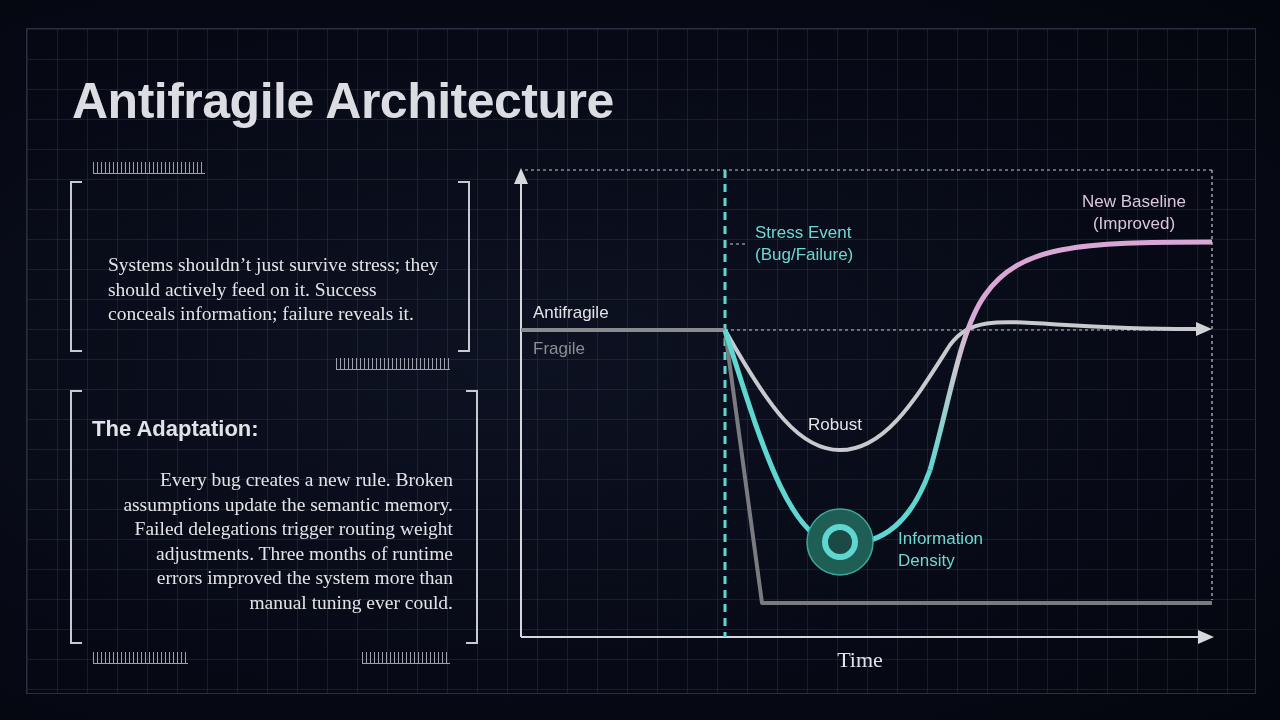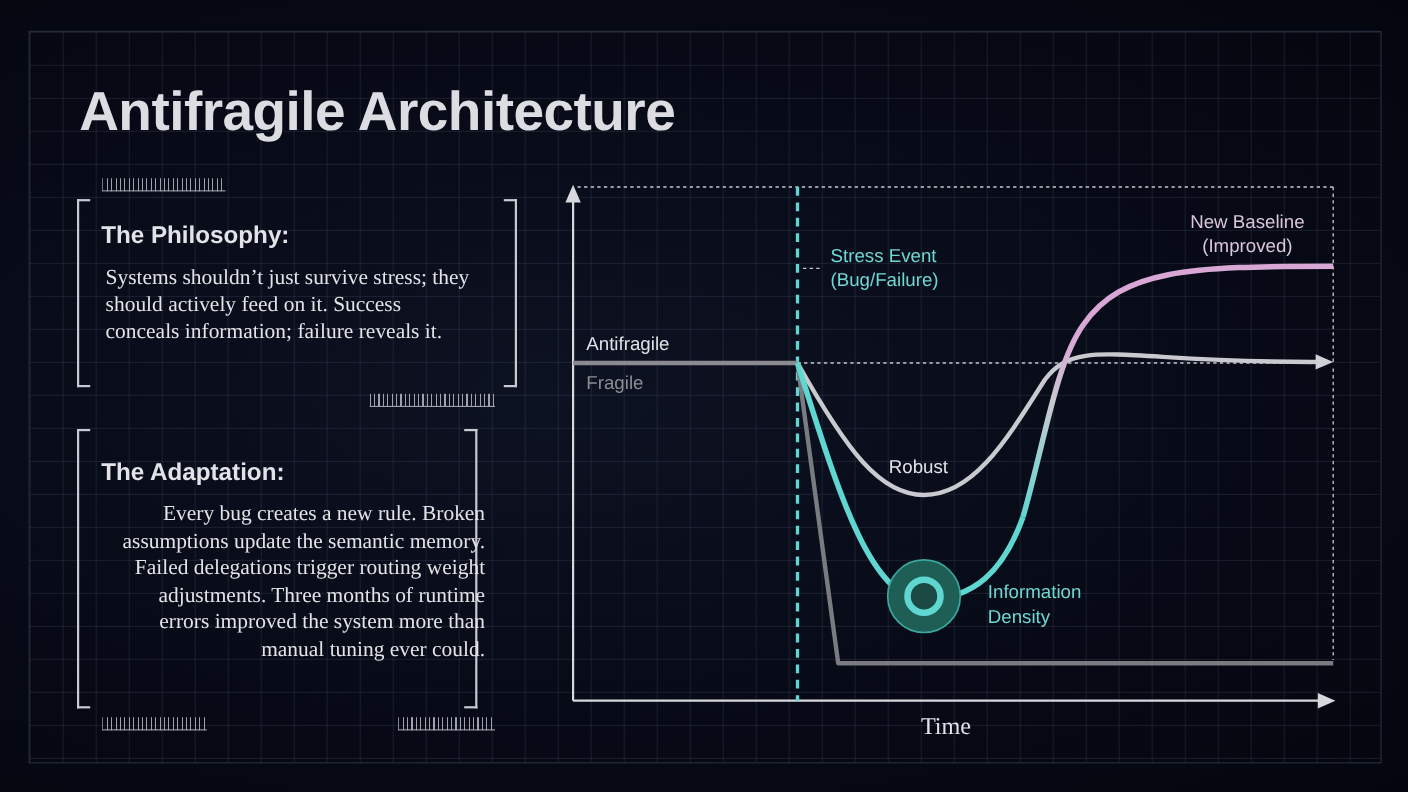--- a/index.html
+++ b/index.html
@@ -28,21 +28,21 @@
     border-top:2px solid #c8cad2; border-bottom:2px solid #c8cad2;
   }
   .bracket-l { left:0; border-left:2px solid #c8cad2; }
   .bracket-r { right:0; border-right:2px solid #c8cad2; }
   .card h2 {
     margin:0; position:absolute; left:22px;
     font-family:"Liberation Sans", sans-serif; font-weight:bold;
     font-size:22px; color:#e2e3e8;
   }
   .card p {
-    margin:4px; position:absolute; left:22px;
+    margin:16px; position:absolute; left:22px;
     font-family:"Liberation Serif", serif; font-size:19.5px; line-height:24.5px; color:#e4e4e8;
   }
   .ruler {
     position:absolute; height:12px;
     background-image:
       repeating-linear-gradient(to right, #b9bcc6 0 1px, transparent 1px 4px);
     opacity:0.85;
   }
   .ruler::after {
     content:""; position:absolute; left:0; right:0; bottom:0; height:1px; background:#b9bcc6;
@@ -54,26 +54,25 @@
 <body>
 
 <div class="frame"></div>
 
 <div class="title">Antifragile Architecture</div>
 
 <div class="ruler top" style="left:93px;top:162px;width:112px;"></div>
 <div class="card" style="left:70px;top:181px;width:400px;height:171px;">
   <div class="bracket-l"></div>
   <div class="bracket-r"></div>
-  <h2 style="top:20px;">The Philosophy:</h2>
   <p style="top:56px;width:340px;">Systems shouldn’t just survive stress; they should actively feed on it. Success conceals information; failure reveals it.</p>
 </div>
 <div class="ruler" style="left:336px;top:358px;width:114px;"></div>
 
-<div class="card" style="left:70px;top:390px;width:364px;height:254px;">
+<div class="card" style="left:70px;top:390px;width:408px;height:254px;">
   <div class="bracket-l"></div>
   <div class="bracket-r"></div>
   <h2 style="top:26px;">The Adaptation:</h2>
   <p style="top:62px;width:345px;text-align:right;">Every bug creates a new rule. Broken assumptions update the semantic memory. Failed delegations trigger routing weight adjustments. Three months of runtime errors improved the  system more than manual tuning ever could.</p>
 </div>
 <div class="ruler" style="left:93px;top:652px;width:95px;"></div>
 <div class="ruler" style="left:362px;top:652px;width:88px;"></div>
 
 <svg width="1280" height="720" style="position:absolute;left:0;top:0;" viewBox="0 0 1280 720">
   <defs>

